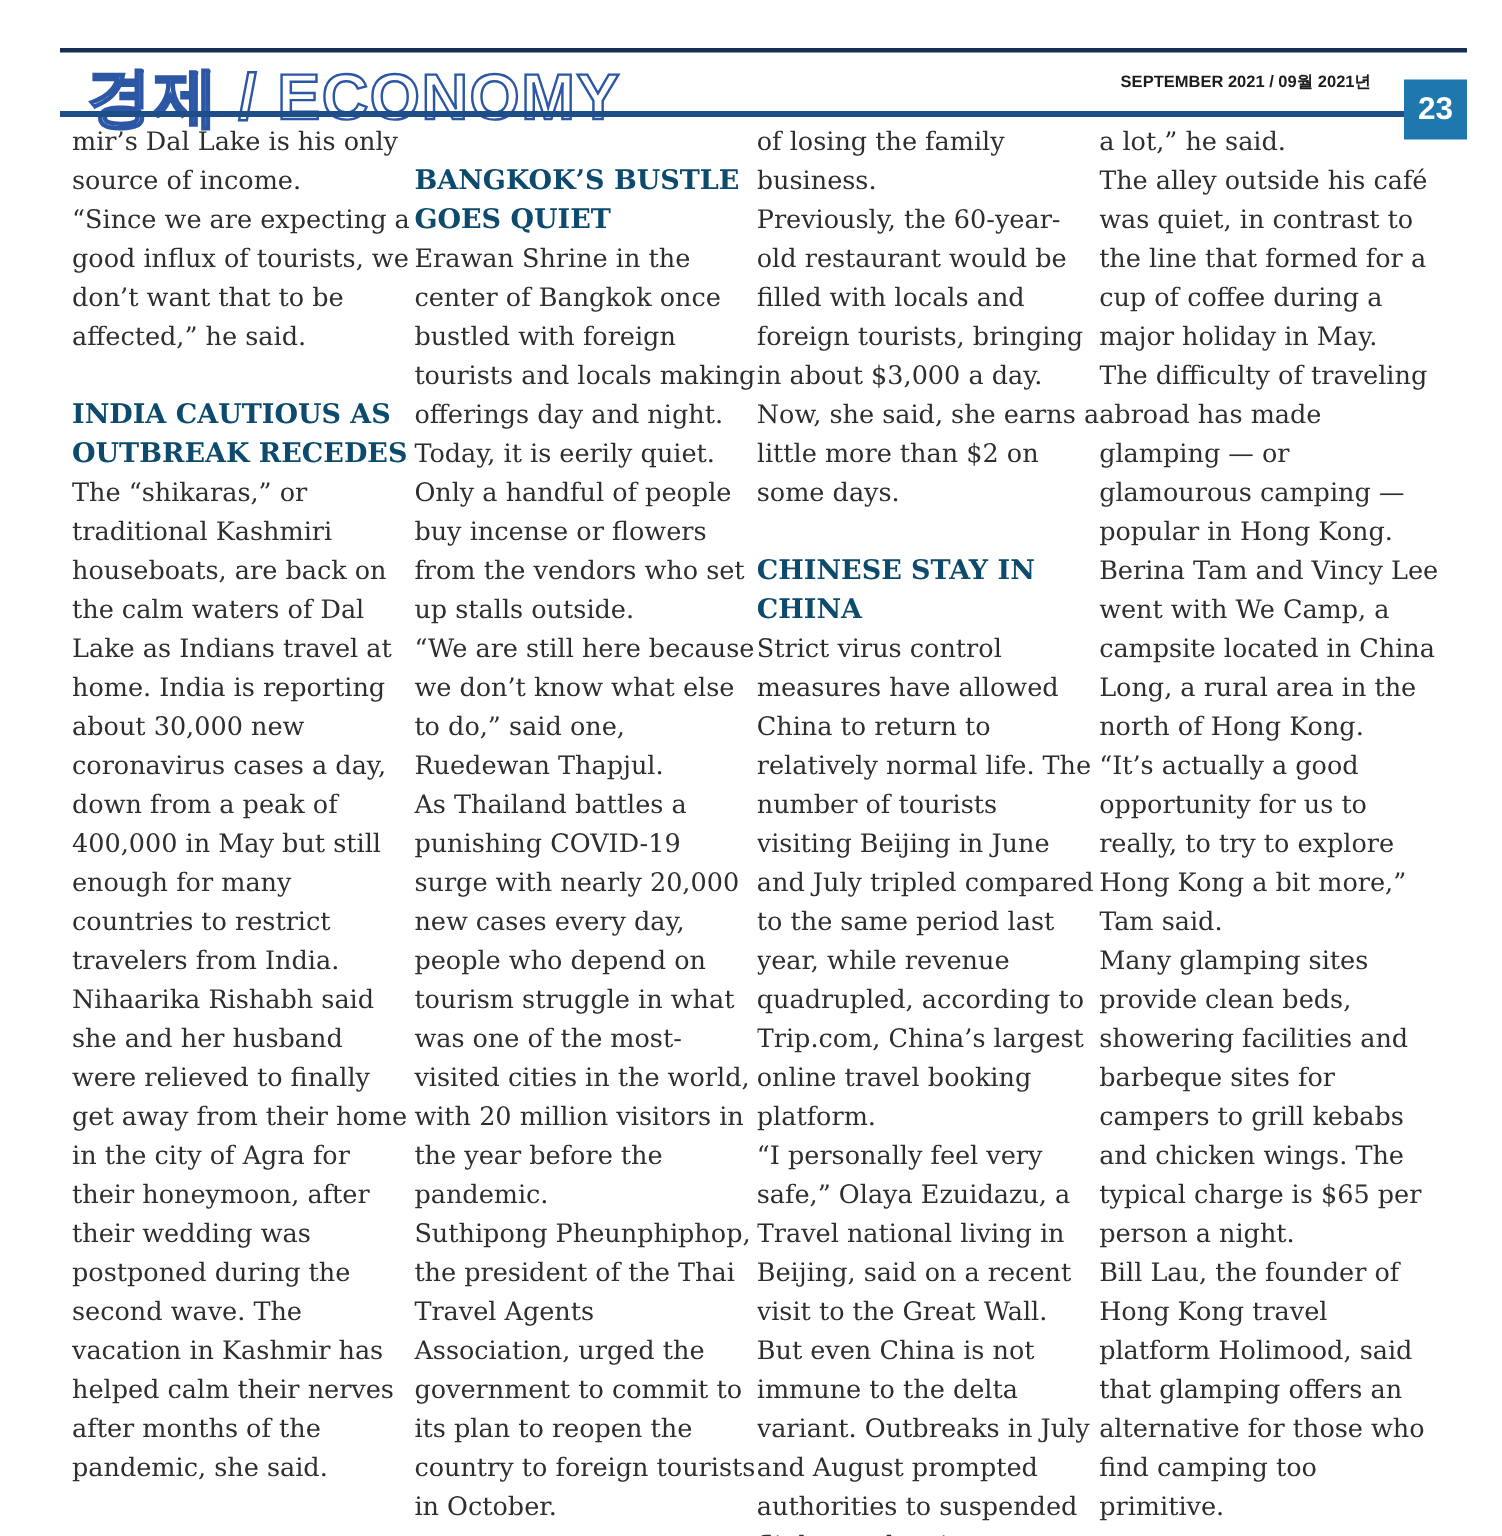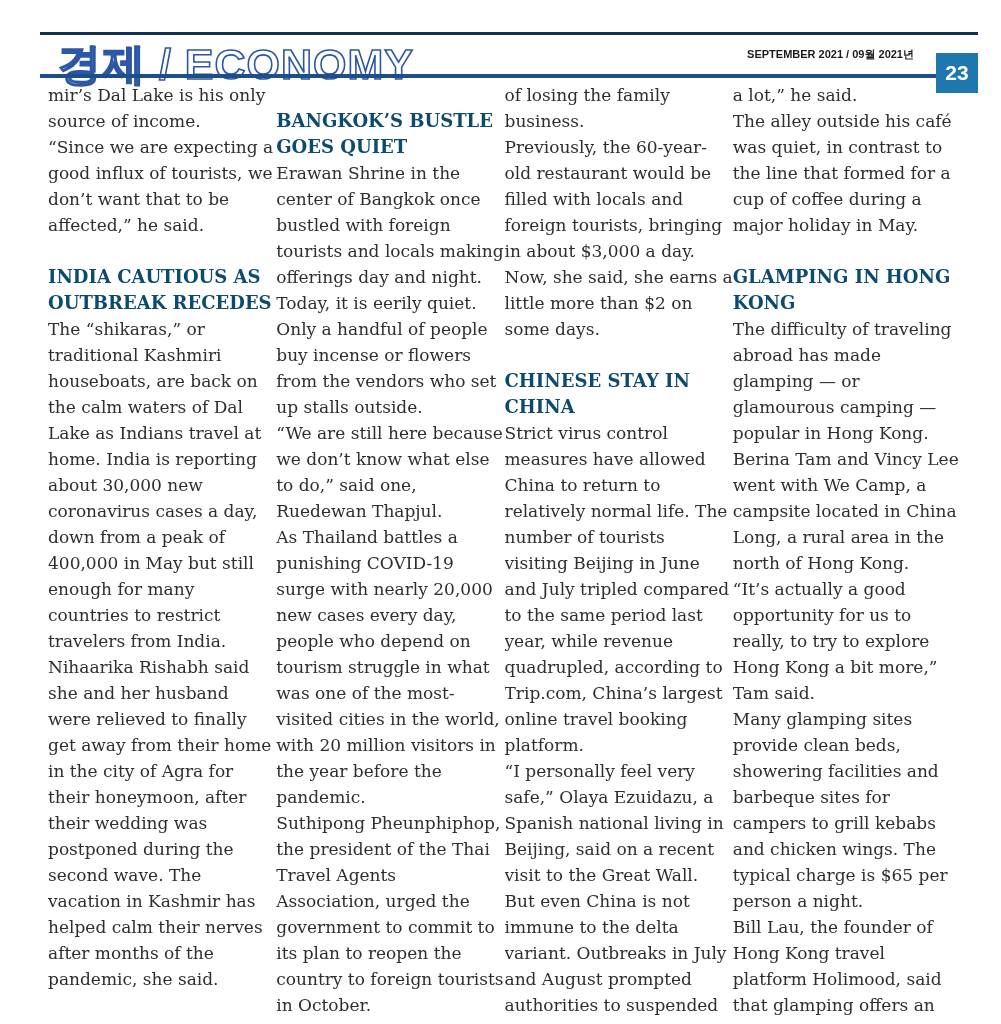--- a/index.html
+++ b/index.html
@@ -121,27 +121,26 @@
         <p class="body-para">Erawan Shrine in the center of Bangkok once bustled with foreign tourists and locals making offerings day and night. Today, it is eerily quiet. Only a handful of people buy incense or flowers from the vendors who set up stalls outside.</p>
         <p class="body-para">“We are still here because we don’t know what else to do,” said one, Ruedewan Thapjul.</p>
         <p class="body-para">As Thailand battles a punishing COVID-19 surge with nearly 20,000 new cases every day, people who depend on tourism struggle in what was one of the most-visited cities in the world, with 20 million visitors in the year before the pandemic.</p>
         <p class="body-para">Suthipong Pheunphiphop, the president of the Thai Travel Agents Association, urged the government to commit to its plan to reopen the country to foreign tourists in October.</p>
       </div>
       <div class="col">
         <p class="body-para">of losing the family business.</p>
         <p class="body-para">Previously, the 60-year-old restaurant would be filled with locals and foreign tourists, bringing in about $3,000 a day. Now, she said, she earns a little more than $2 on some days.</p>
         <h3 class="section-heading">CHINESE STAY IN CHINA</h3>
         <p class="body-para">Strict virus control measures have allowed China to return to relatively normal life. The number of tourists visiting Beijing in June and July tripled compared to the same period last year, while revenue quadrupled, according to Trip.com, China’s largest online travel booking platform.</p>
-        <p class="body-para">“I personally feel very safe,” Olaya Ezuidazu, a Spanish national living in Beijing, said on a recent visit to the Great Wall.</p>
+        <p class="body-para">“I personally feel very safe,” Olaya Ezuidazu, a Travel national living in Beijing, said on a recent visit to the Great Wall.</p>
         <p class="body-para">But even China is not immune to the delta variant. Outbreaks in July and August prompted authorities to suspended flights and trains to affected cities. Parks and museums reduced the number of visitors to 60% of capacity, down from 75% previously.</p>
       </div>
       <div class="col">
         <p class="body-para">a lot,” he said.</p>
         <p class="body-para">The alley outside his café was quiet, in contrast to the line that formed for a cup of coffee during a major holiday in May.</p>
-        <h3 class="section-heading">GLAMPING IN HONG KONG</h3>
         <p class="body-para">The difficulty of traveling abroad has made glamping — or glamourous camping — popular in Hong Kong.</p>
         <p class="body-para">Berina Tam and Vincy Lee went with We Camp, a campsite located in China Long, a rural area in the north of Hong Kong.</p>
         <p class="body-para">“It’s actually a good opportunity for us to really, to try to explore Hong Kong a bit more,” Tam said.</p>
         <p class="body-para">Many glamping sites provide clean beds, showering facilities and barbeque sites for campers to grill kebabs and chicken wings. The typical charge is $65 per person a night.</p>
         <p class="body-para">Bill Lau, the founder of Hong Kong travel platform Holimood, said that glamping offers an alternative for those who find camping too primitive.</p>
       </div>
     </div>
 
 </div>
 

